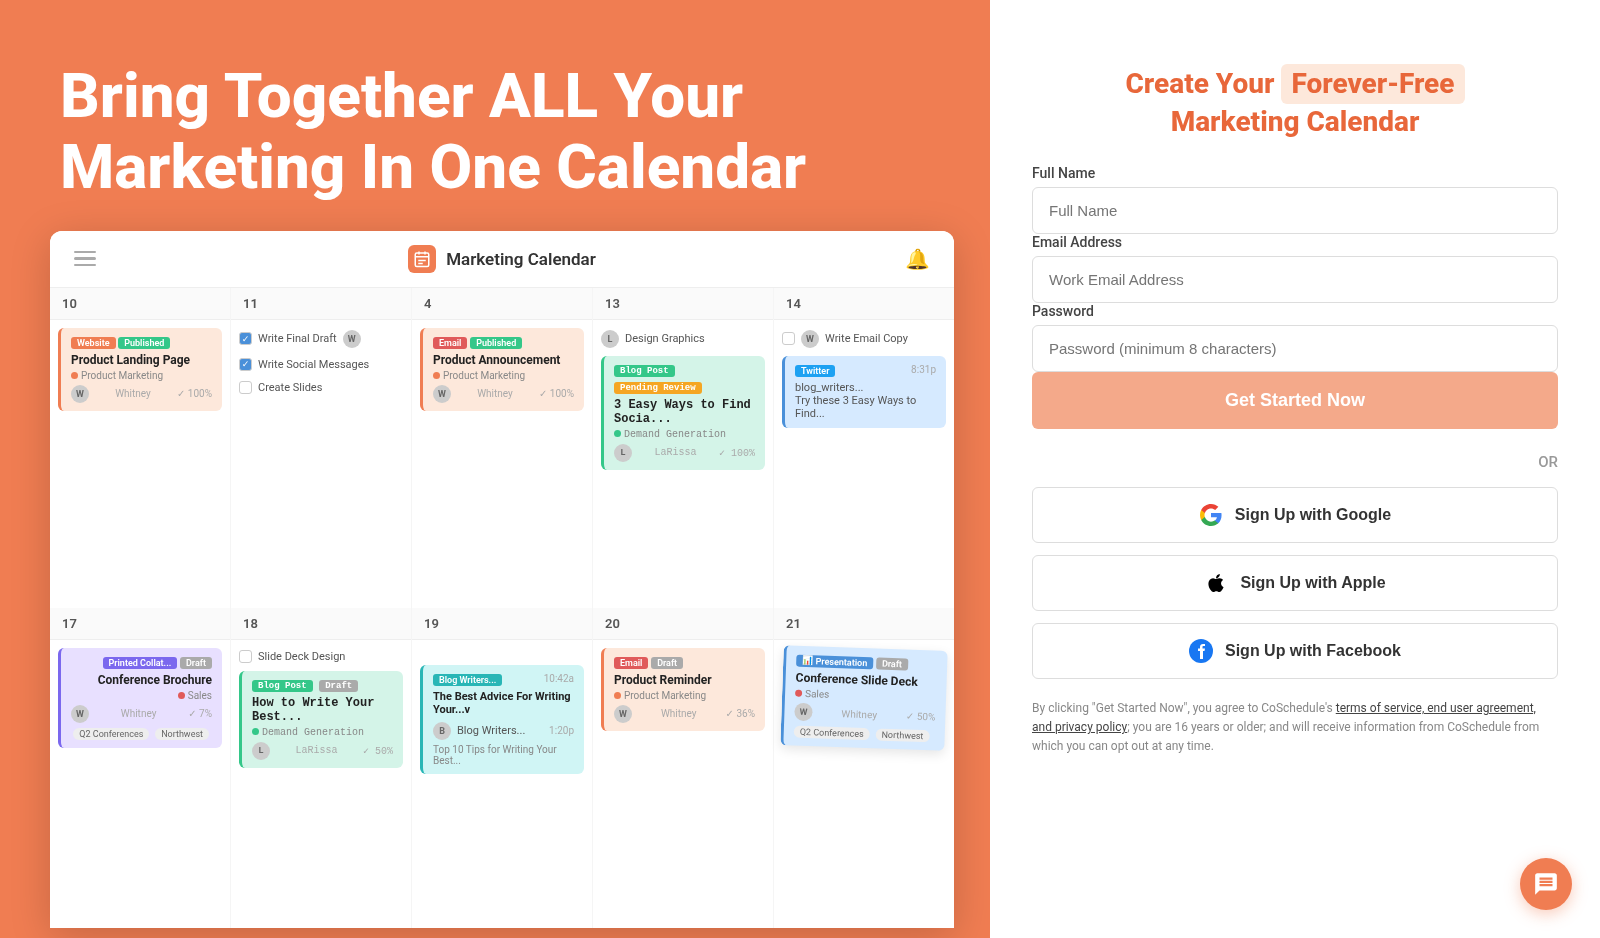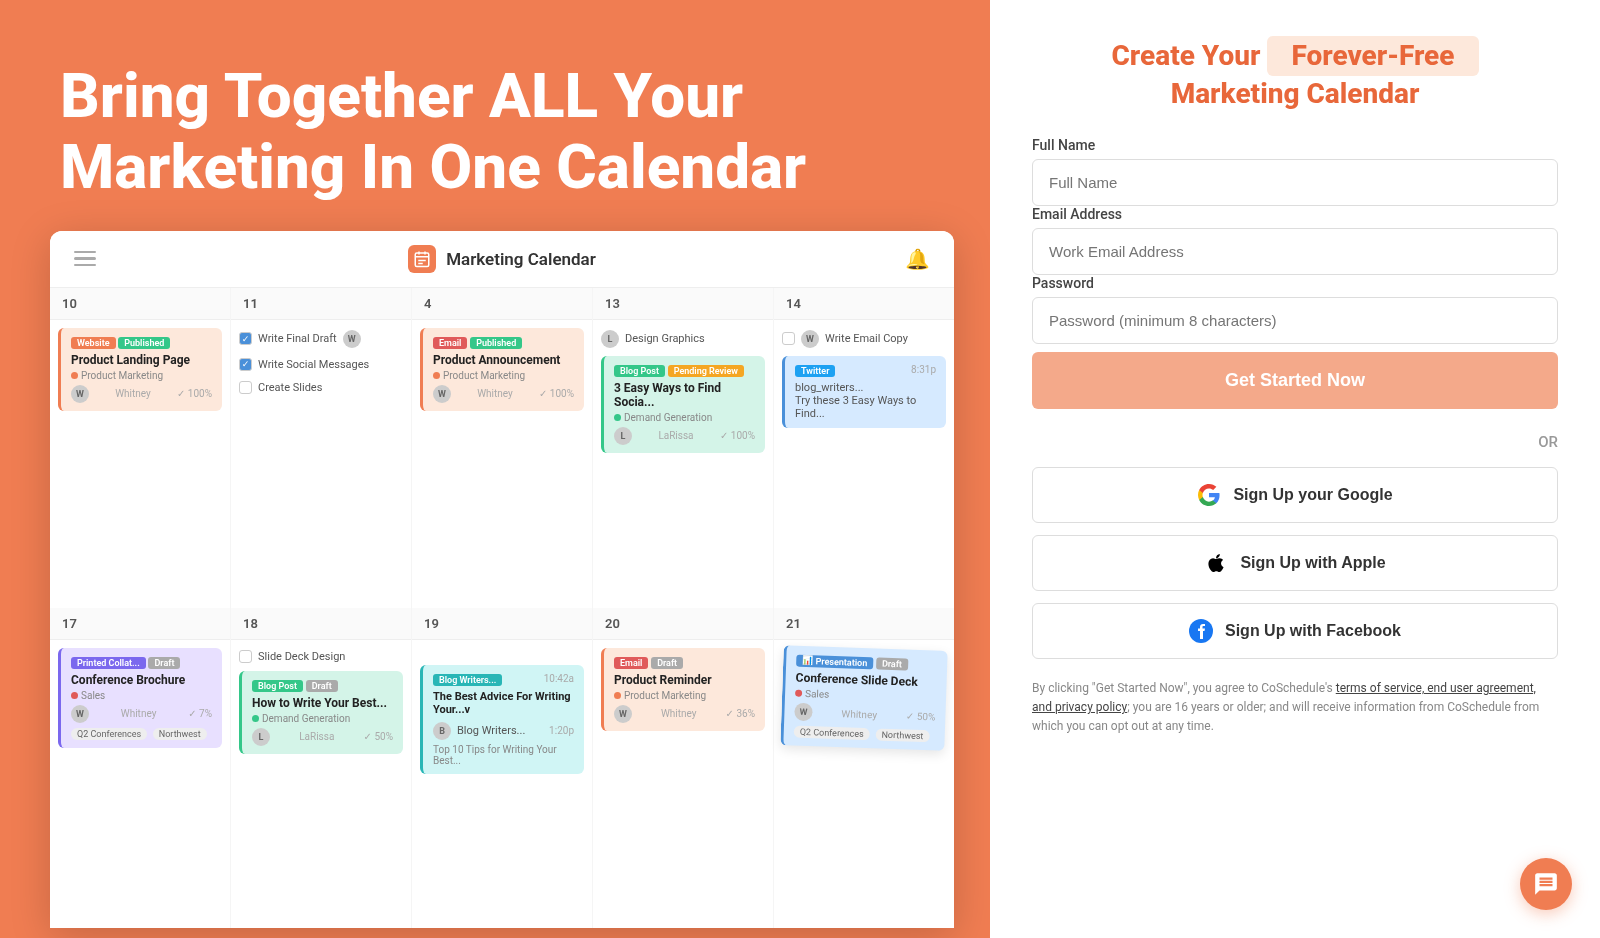--- a/index.html
+++ b/index.html
@@ -129,21 +129,21 @@
     }
 
     
     .card {
       border-radius: 6px;
       padding: 8px 10px;
       font-size: 11px;
     }
 
     .card-peach { background: #fde8db; border-left: 3px solid #f07d52; }
-    .card-green { background: #d4f4e8; border-left: 3px solid #34c789; }
+    .card-green { background: #d4f4e8; border-left: 3px solid #34c789; font-family: Liberation Mono, monospace; }
     .card-blue  { background: #d6eaff; border-left: 3px solid #4a90d9; }
     .card-teal  { background: #d0f5f5; border-left: 3px solid #29b6b6; margin-top: 17px; }
 
     .card-tag {
       display: inline-block;
       font-size: 9px;
       font-weight: 600;
       padding: 1px 6px;
       border-radius: 3px;
       margin-bottom: 4px;
@@ -253,23 +253,24 @@
       font-weight: 800;
       color: #e8673a;
       line-height: 1.3;
     }
 
     .forever-free-badge {
       display: inline-block;
       background: #fde8db;
       color: #e8673a;
       border-radius: 6px;
-      padding: 2px 24px;
+      padding: 2px 10px;
       font-size: 28px;
       font-weight: 800;
+      margin-top: 28px;
     }
 
     .form-group {
     }
 
     .form-label {
       display: block;
       font-size: 14px;
       color: #444;
       margin-bottom: 6px;
@@ -289,21 +290,20 @@
     .btn-primary {
       width: 100%;
       background: #f4a98a;
       color: #fff;
       border: none;
       border-radius: 6px;
       padding: 18px;
       font-size: 18px;
       font-weight: 700;
       cursor: pointer;
-      margin-top: 8px;
       margin-bottom: 16px;
     }
 
     .or-divider {
       text-align: right;
       color: #999;
       font-size: 15px;
       margin: 8px 0 16px 0;
       font-weight: 500;
     }
@@ -479,21 +479,21 @@
           </div>
         </div>
       </div>
     </div>
 
     <div class="cal-grid">
 
       <div class="cal-col">
         <div class="cal-col-header">17</div>
         <div class="cal-col-body">
-          <div class="card" style="background:#e8e0ff;border-left:3px solid #7b68ee;">
+          <div class="card" style="background:#e8e0ff;border-left:3px solid #7b68ee;text-align:right;">
             <div><span class="card-tag tag-print">Printed Collat...</span> <span class="card-tag tag-draft">Draft</span></div>
             <div class="card-title">Conference Brochure</div>
             <div class="card-meta"><span class="card-dot" style="background:#e05a5a;"></span>Sales</div>
             <div class="card-footer">
                 <span class="avatar-sm">W</span>
                 <span>Whitney</span>
                 <span>✓ 7%</span>
               </div>
             <div style="margin-top:4px;">
               <span class="pill-label">Q2 Conferences</span>
@@ -608,21 +608,21 @@
 
   <button class="btn-social">
     <span class="social-icon">
       <svg viewBox="0 0 24 24" width="24" height="24">
         <path d="M22.56 12.25c0-.78-.07-1.53-.2-2.25H12v4.26h5.92c-.26 1.37-1.04 2.53-2.21 3.31v2.77h3.57c2.08-1.92 3.28-4.74 3.28-8.09z" fill="#4285F4"></path>
         <path d="M12 23c2.97 0 5.46-.98 7.28-2.66l-3.57-2.77c-.98.66-2.23 1.06-3.71 1.06-2.86 0-5.29-1.93-6.16-4.53H2.18v2.84C3.99 20.53 7.7 23 12 23z" fill="#34A853"></path>
         <path d="M5.84 14.09c-.22-.66-.35-1.36-.35-2.09s.13-1.43.35-2.09V7.07H2.18C1.43 8.55 1 10.22 1 12s.43 3.45 1.18 4.93l3.66-2.84z" fill="#FBBC05"></path>
         <path d="M12 5.38c1.62 0 3.06.56 4.21 1.64l3.15-3.15C17.45 2.09 14.97 1 12 1 7.7 1 3.99 3.47 2.18 7.07l3.66 2.84c.87-2.6 3.3-4.53 6.16-4.53z" fill="#EA4335"></path>
       </svg>
     </span>
-    <span>Sign Up your Google</span>
+    <span>Sign Up with Google</span>
   </button>
 
   <button class="btn-social">
     <span class="social-icon">
       <svg viewBox="0 0 24 24" width="24" height="24">
         <path d="M17.05 20.28c-.98.95-2.05.8-3.08.35-1.09-.46-2.09-.48-3.24 0-1.44.62-2.2.44-3.06-.35C2.79 15.25 3.51 7.7 9.05 7.31c1.35.07 2.29.74 3.08.8 1.18-.24 2.31-.93 3.57-.84 1.51.12 2.65.72 3.4 1.8-3.12 1.87-2.38 5.98.48 7.13-.57 1.39-1.32 2.76-2.53 4.08zM12.03 7.25c-.15-2.23 1.66-4.07 3.74-4.25.29 2.58-2.34 4.5-3.74 4.25z"></path>
       </svg>
     </span>
     <span>Sign Up with Apple</span>
   </button>

